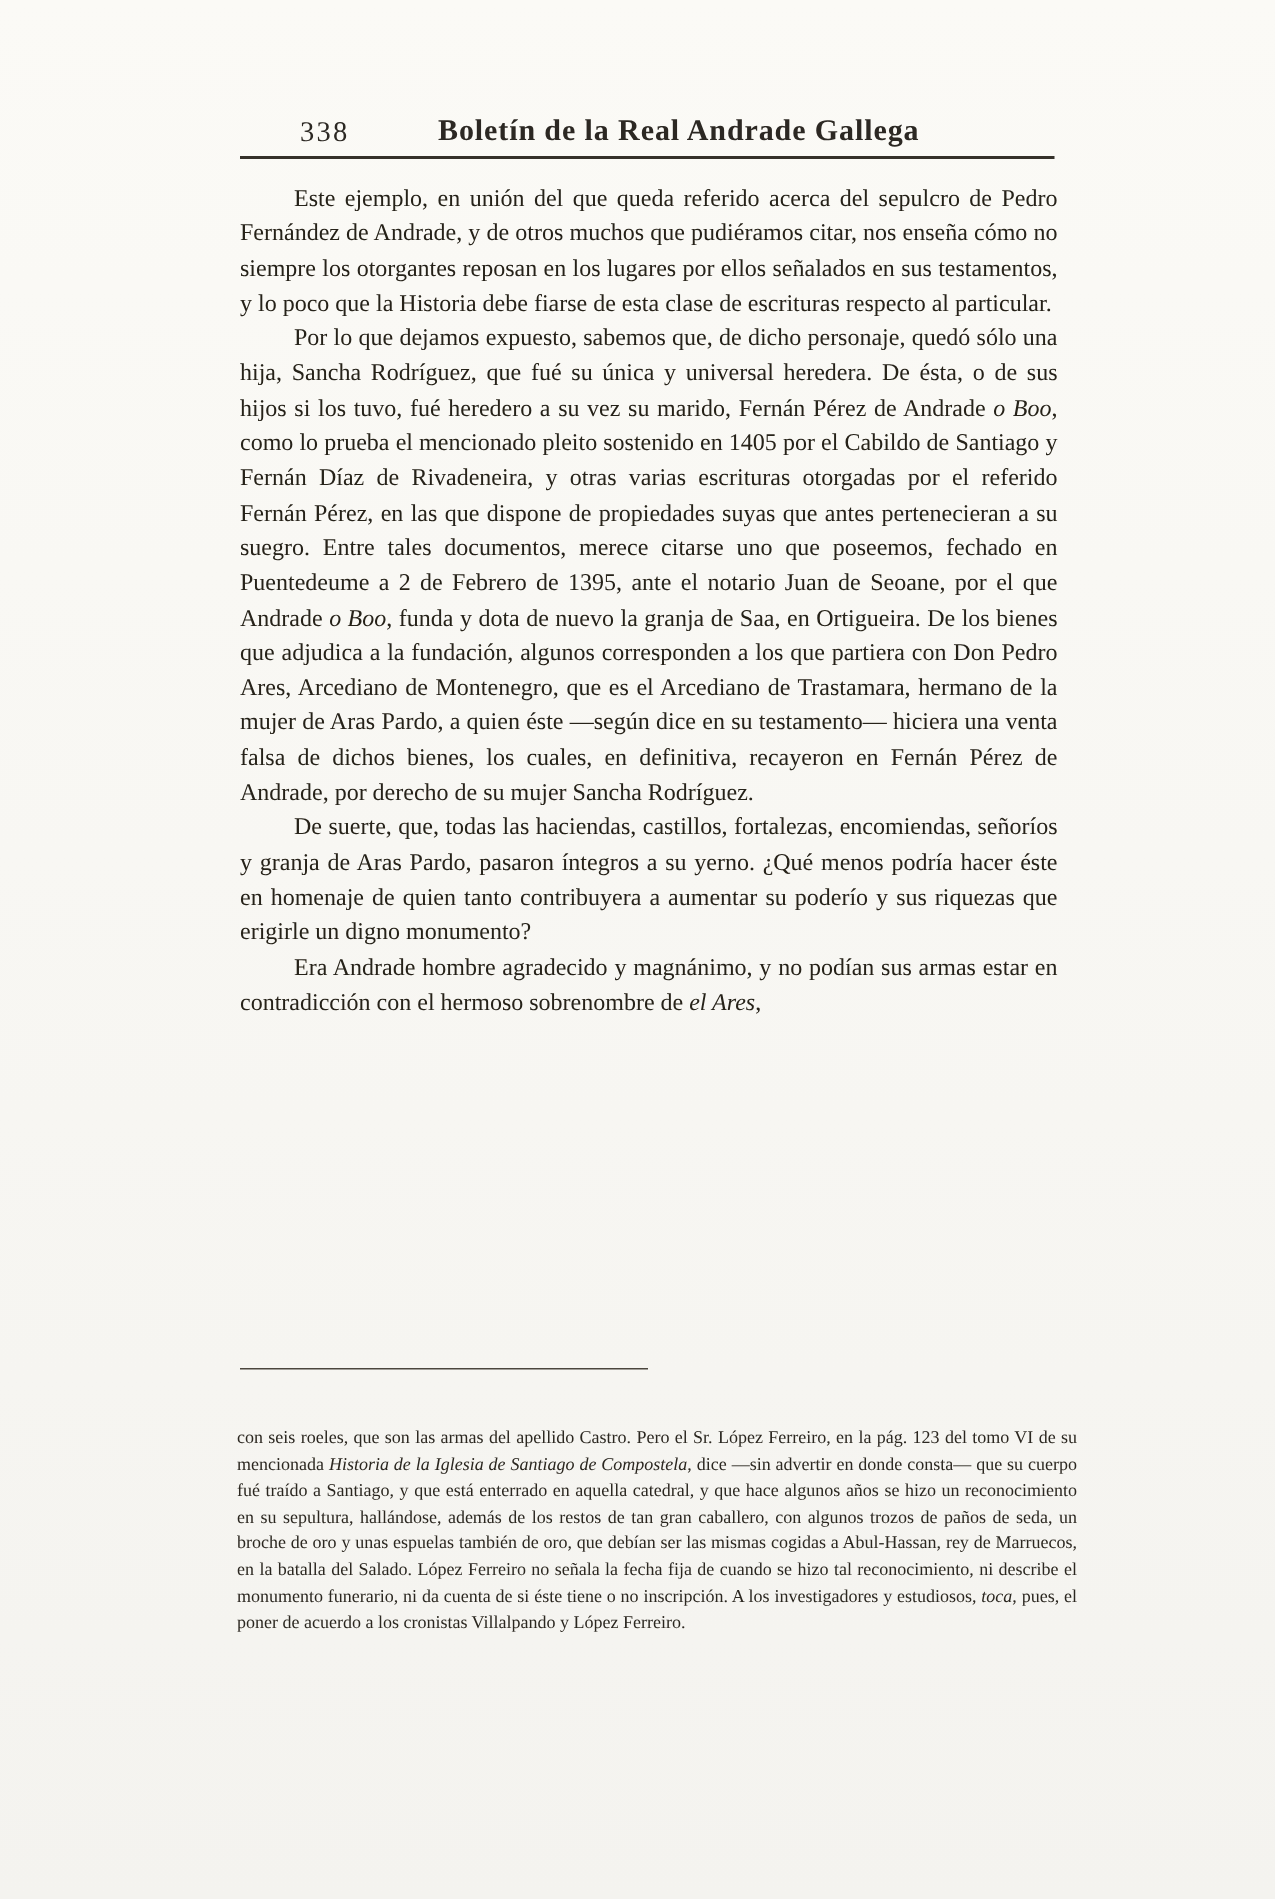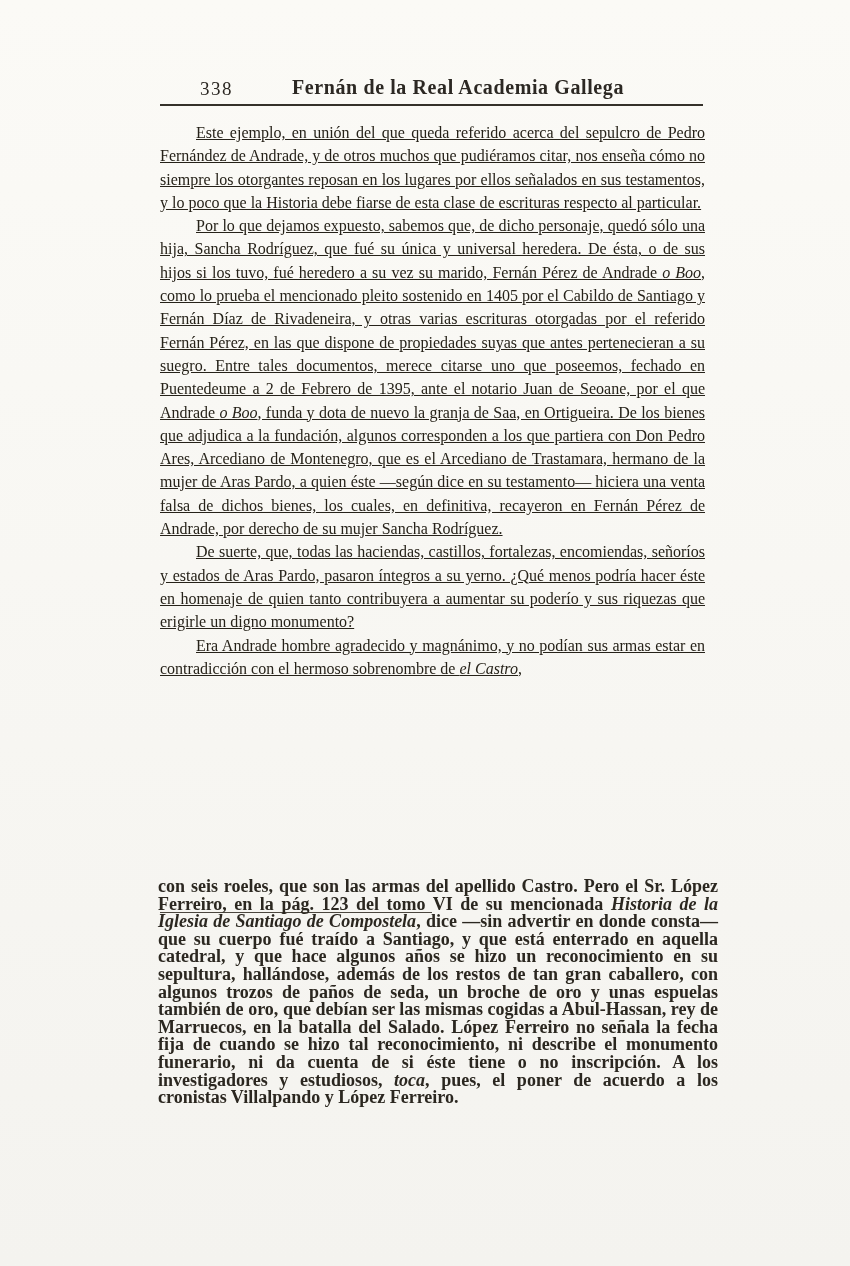--- a/index.html
+++ b/index.html
@@ -56,59 +56,57 @@
     left: 160px;
     width: 545px;
     font-size: 16px;
     line-height: 23.3px;
     text-align: justify;
     color: #262219;
   }
   .para {
     margin: 0;
     text-indent: 36px;
-    text-decoration: underline;
   }
   .it { font-style: italic; }
   .footnote-rule {
     position: absolute;
     top: 912px;
     left: 160px;
     width: 272px;
     height: 1px;
     background: #4b463e;
   }
   .footnote {
     position: absolute;
-    top: 878px;
+    top: 950px;
     left: 158px;
     width: 560px;
-    font-size: 18px;
+    font-size: 12px;
     line-height: 17.6px;
     text-align: justify;
     color: #2b2720;
-    font-weight: bold;
   }
 </style>
 </head>
 <body>
 
 <div class="page">
 
   <div class="header">
     <span class="page-number">338</span>
-    <span class="journal-title">Fernán de la Real Academia Gallega</span>
+    <span class="journal-title">Boletín de la Real Andrade Gallega</span>
   </div>
 
   <div class="header-rule"></div>
 
   <div class="body-text">
       <p class="para"><span>Este ejemplo, en unión del que queda referido acerca del sepulcro de Pedro Fernández de Andrade, y de otros muchos que pudiéramos citar, nos enseña cómo no siempre los otorgantes reposan en los lugares por ellos señalados en sus testamentos, y lo poco que la Historia debe fiarse de esta clase de escrituras respecto al particular.</span></p>
       <p class="para"><span>Por lo que dejamos expuesto, sabemos que, de dicho personaje, quedó sólo una hija, Sancha Rodríguez, que fué su única y universal heredera. De ésta, o de sus hijos si los tuvo, fué heredero a su vez su marido, Fernán Pérez de Andrade </span><span class="it">o Boo</span><span>, como lo prueba el mencionado pleito sostenido en 1405 por el Cabildo de Santiago y Fernán Díaz de Rivadeneira, y otras varias escrituras otorgadas por el referido Fernán Pérez, en las que dispone de propiedades suyas que antes pertenecieran a su suegro. Entre tales documentos, merece citarse uno que poseemos, fechado en Puentedeume a 2 de Febrero de 1395, ante el notario Juan de Seoane, por el que Andrade </span><span class="it">o Boo</span><span>, funda y dota de nuevo la granja de Saa, en Ortigueira. De los bienes que adjudica a la fundación, algunos corresponden a los que partiera con Don Pedro Ares, Arcediano de Montenegro, que es el Arcediano de Trastamara, hermano de la mujer de Aras Pardo, a quien éste —según dice en su testamento— hiciera una venta falsa de dichos bienes, los cuales, en definitiva, recayeron en Fernán Pérez de Andrade, por derecho de su mujer Sancha Rodríguez.</span></p>
-      <p class="para"><span>De suerte, que, todas las haciendas, castillos, fortalezas, encomiendas, señoríos y estados de Aras Pardo, pasaron íntegros a su yerno. ¿Qué menos podría hacer éste en homenaje de quien tanto contribuyera a aumentar su poderío y sus riquezas que erigirle un digno monumento?</span></p>
-      <p class="para"><span>Era Andrade hombre agradecido y magnánimo, y no podían sus armas estar en contradicción con el hermoso sobrenombre de </span><span class="it">el Castro</span><span>,</span></p>
+      <p class="para"><span>De suerte, que, todas las haciendas, castillos, fortalezas, encomiendas, señoríos y granja de Aras Pardo, pasaron íntegros a su yerno. ¿Qué menos podría hacer éste en homenaje de quien tanto contribuyera a aumentar su poderío y sus riquezas que erigirle un digno monumento?</span></p>
+      <p class="para"><span>Era Andrade hombre agradecido y magnánimo, y no podían sus armas estar en contradicción con el hermoso sobrenombre de </span><span class="it">el Ares</span><span>,</span></p>
     </div>
 
   <div class="footnote-rule"></div>
 
   <div class="footnote"><span>con seis roeles, que son las armas del apellido Castro. Pero el Sr. López Ferreiro, en la pág. 123 del tomo VI de su mencionada </span><span class="it">Historia de la Iglesia de Santiago de Compostela</span><span>, dice —sin advertir en donde consta— que su cuerpo fué traído a Santiago, y que está enterrado en aquella catedral, y que hace algunos años se hizo un reconocimiento en su sepultura, hallándose, además de los restos de tan gran caballero, con algunos trozos de paños de seda, un broche de oro y unas espuelas también de oro, que debían ser las mismas cogidas a Abul-Hassan, rey de Marruecos, en la batalla del Salado. López Ferreiro no señala la fecha fija de cuando se hizo tal reconocimiento, ni describe el monumento funerario, ni da cuenta de si éste tiene o no inscripción. A los investigadores y estudiosos, </span><span class="it">toca</span><span>, pues, el poner de acuerdo a los cronistas Villalpando y López Ferreiro.</span></div>
 
 </div>
 
 </body></html>

